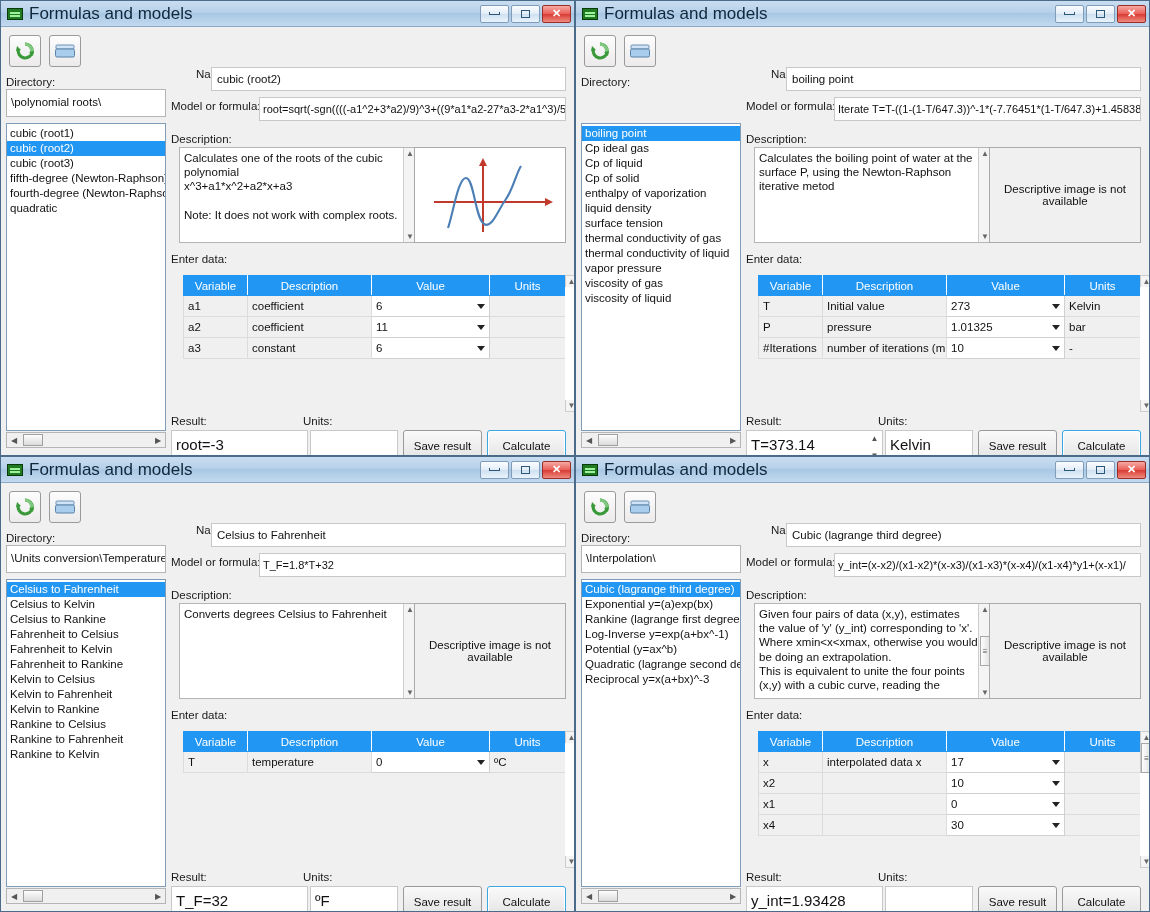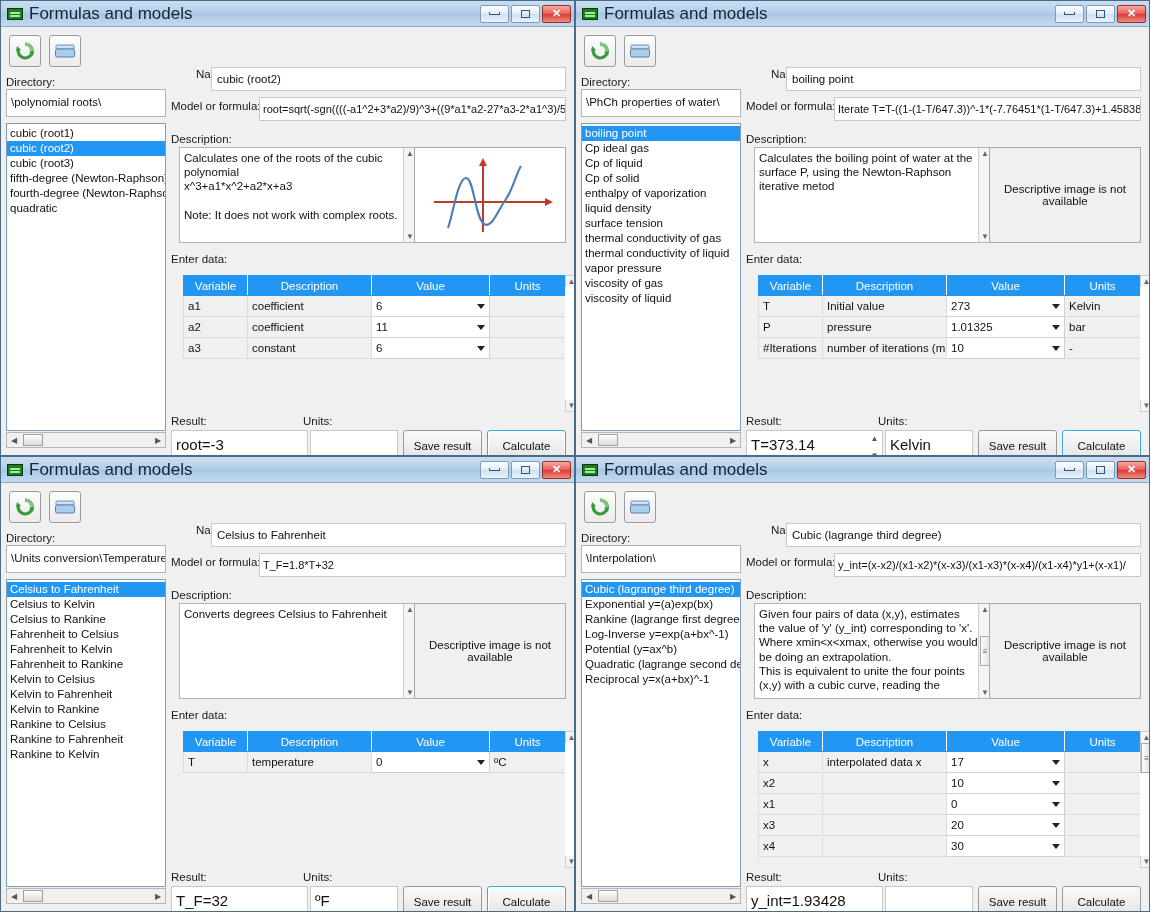--- a/index.html
+++ b/index.html
@@ -365,21 +365,20 @@
             </svg>
           </div>
           <div class="tbtn">
             <svg width="22" height="18" viewBox="0 0 22 18">
               <rect x="2" y="3" width="18" height="4" rx="1" fill="#cfe3f5" stroke="#6f93b5"></rect>
               <rect x="1.5" y="7" width="19" height="8" rx="1.5" fill="#a9cdec" stroke="#5a82a8"></rect>
             </svg>
           </div>
         </div>
         <div class="lbl dir-label">Directory:</div>
-        <div class="dir-box">\PhCh properties of water\</div>
         <div class="listbox">
           <div class="listitem sel">boiling point</div>
           <div class="listitem">Cp ideal gas</div>
           <div class="listitem">Cp of liquid</div>
           <div class="listitem">Cp of solid</div>
           <div class="listitem">enthalpy of vaporization</div>
           <div class="listitem">liquid density</div>
           <div class="listitem">surface tension</div>
           <div class="listitem">thermal conductivity of gas</div>
           <div class="listitem">thermal conductivity of liquid</div>
@@ -600,21 +599,21 @@
         </div>
         <div class="lbl dir-label">Directory:</div>
         <div class="dir-box">\Interpolation\</div>
         <div class="listbox">
           <div class="listitem sel">Cubic (lagrange third degree)</div>
           <div class="listitem">Exponential y=(a)exp(bx)</div>
           <div class="listitem">Rankine (lagrange first degree)</div>
           <div class="listitem">Log-Inverse y=exp(a+bx^-1)</div>
           <div class="listitem">Potential (y=ax^b)</div>
           <div class="listitem">Quadratic (lagrange second de</div>
-          <div class="listitem">Reciprocal y=x(a+bx)^-1</div>
+          <div class="listitem">Reciprocal y=x(a+bx)^-3</div>
         </div>
         <div class="hscroll">
           <div class="hs-arrow">◀</div>
           <div class="hs-thumb"></div>
           <div style="flex: 1 1 auto;"></div>
           <div class="hs-arrow">▶</div>
         </div>
         <div class="rp">
           <div class="lbl name-label">Name:</div>
           <div class="name-box">Cubic (lagrange third degree)</div>
@@ -661,26 +660,20 @@
                   <td class="cell-val">10<span class="caret"></span></td>
                   <td class="dim"></td>
                 </tr>
                 <tr>
                   <td class="dim">x1</td>
                   <td class="dim"></td>
                   <td class="cell-val">0<span class="caret"></span></td>
                   <td class="dim"></td>
                 </tr>
                 <tr>
-                  <td class="dim">x3</td>
-                  <td class="dim"></td>
-                  <td class="cell-val">20<span class="caret"></span></td>
-                  <td class="dim"></td>
-                </tr>
-                <tr>
                   <td class="dim">x4</td>
                   <td class="dim"></td>
                   <td class="cell-val">30<span class="caret"></span></td>
                   <td class="dim"></td>
                 </tr>
               </tbody>
             </table>
             <div class="tbl-sb">
               <div class="sb-arrow">▲</div>
               <div class="sb-thumb-v">≡</div>

